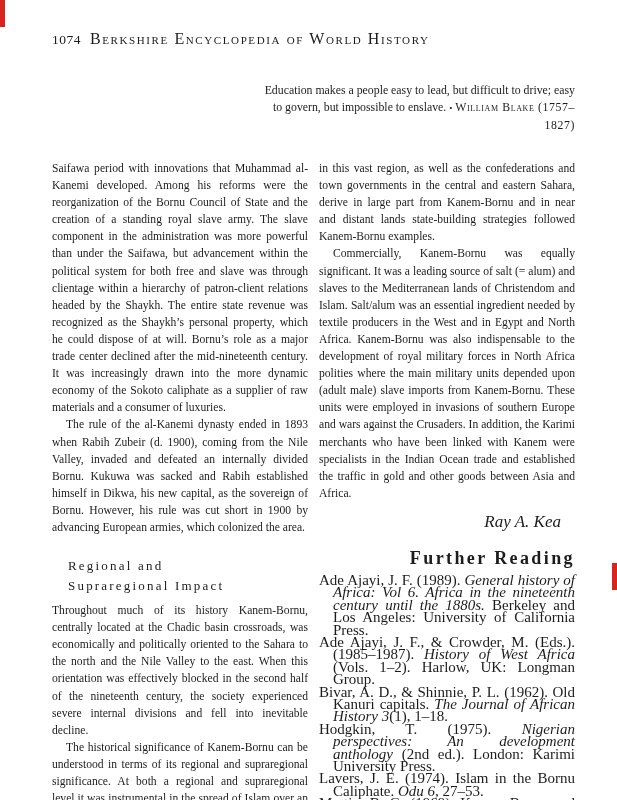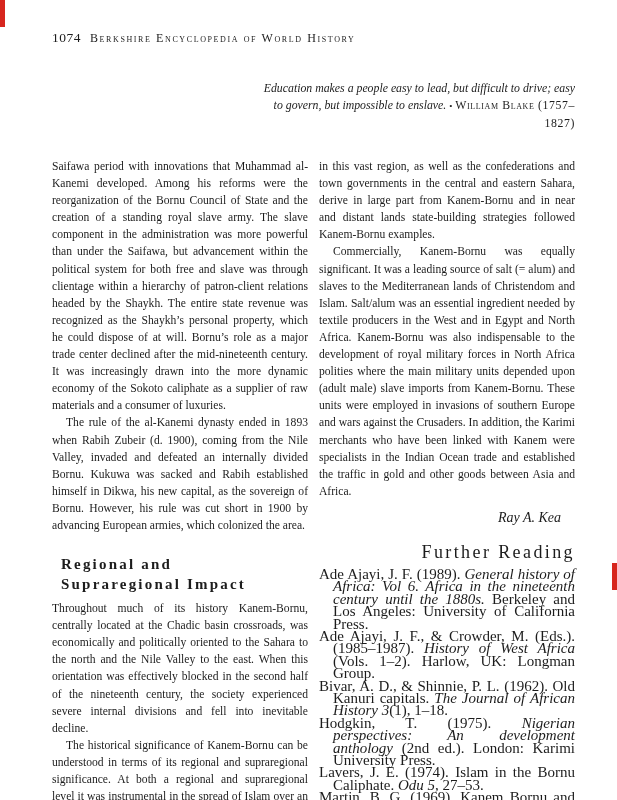--- a/index.html
+++ b/index.html
@@ -18,71 +18,71 @@
   .corner-mark.top-left { left: 0; top: 0; }
   .corner-mark.bottom-right { right: 0; bottom: 0; }
 
   header {
     padding: 30px 42px 0 52px;
     display: flex; align-items: baseline; gap: 9px;
   }
   .pagenum { font-size: 13.5px; letter-spacing: 0.5px; }
   .header-title {
     font-variant: small-caps;
-    font-size: 12px;
+    font-size: 16px;
     letter-spacing: 1.6px;
   }
 
   .quote {
     width: 312px;
     margin: 34px 42px 0 auto;
     text-align: right;
     font-size: 11.8px;
     line-height: 17px;
   }
-  .quote-text { font-style: italic; }
+  .quote-text { }
   .quote-bullet { font-size: 9px; }
   .quote-attr { font-variant: small-caps; letter-spacing: 0.6px; }
 
   .columns {
     display: flex;
     gap: 11px;
     padding: 26px 42px 0 52px;
   }
   .col { width: 256px; }
 
   .col p.body {
     margin: 0;
     font-size: 11.6px;
     line-height: 17.1px;
     text-align: justify;
     text-justify: inter-word;
   }
   .col p.indent { text-indent: 14px; }
 
   .section-heading {
-    margin: 20px 0 6px 9px;
-    font-size: 15px;
-    font-weight: bold;
+    margin: 20px 0 6px 16px;
+    font-size: 13px;
+    font-weight: normal;
     letter-spacing: 2.2px;
     line-height: 20px;
   }
 
   .byline {
     margin: 10px 14px 0 0;
     text-align: right;
     font-style: italic;
-    font-size: 14px;
+    font-size: 17px;
   }
 
   .fr-heading {
     margin: 16px 0 5px 0;
     text-align: right;
     font-size: 18px;
-    font-weight: normal;
+    font-weight: bold;
     letter-spacing: 2.4px;
   }
 
   .refs { }
   .refs p.ref {
     margin: 0;
     font-size: 15px;
     line-height: 12.4px;
     text-align: justify;
     padding-left: 14px;
@@ -125,19 +125,19 @@
     <div class="col right">
       <p class="body noindent">in this vast region, as well as the confederations and town governments in the central and eastern Sahara, derive in large part from Kanem-Bornu and in near and distant lands state-building strategies followed Kanem-Bornu examples.</p>
       <p class="body indent">Commercially, Kanem-Bornu was equally significant. It was a leading source of salt (= alum) and slaves to the Mediterranean lands of Christendom and Islam. Salt/alum was an essential ingredient needed by textile producers in the West and in Egypt and North Africa. Kanem-Bornu was also indispensable to the development of royal military forces in North Africa polities where the main military units depended upon (adult male) slave imports from Kanem-Bornu. These units were employed in invasions of southern Europe and wars against the Crusaders. In addition, the Karimi merchants who have been linked with Kanem were specialists in the Indian Ocean trade and established the traffic in gold and other goods between Asia and Africa.</p>
       <p class="byline">Ray A. Kea</p>
       <h2 class="fr-heading">Further Reading</h2>
       <div class="refs">
           <p class="ref"><span>Ade Ajayi, J. F. (1989). </span><em>General history of Africa: Vol 6. Africa in the nineteenth century until the 1880s.</em><span> Berkeley and Los Angeles: University of California Press.</span></p>
           <p class="ref"><span>Ade Ajayi, J. F., &amp; Crowder, M. (Eds.). (1985–1987). </span><em>History of West Africa</em><span> (Vols. 1–2). Harlow, UK: Longman Group.</span></p>
           <p class="ref"><span>Bivar, A. D., &amp; Shinnie, P. L. (1962). Old Kanuri capitals. </span><em>The Journal of African History 3</em><span>(1), 1–18.</span></p>
           <p class="ref"><span>Hodgkin, T. (1975). </span><em>Nigerian perspectives: An development anthology</em><span> (2nd ed.). London: Karimi University Press.</span></p>
-          <p class="ref"><span>Lavers, J. E. (1974). Islam in the Bornu Caliphate. </span><em>Odu 5</em><span>, 27–53.</span></p>
+          <p class="ref"><span>Lavers, J. E. (1974). Islam in the Bornu Caliphate. </span><em>Odu 6</em><span>, 27–53.</span></p>
           <p class="ref"><span>Martin, B. G. (1969). Kanem Bornu and the Fazzan: Notes on the political history of a trade route. </span><em>The Journal of African History, 10</em><span>(1), 15–27.</span></p>
         </div>
     </div>
 
   </div>
 </div>
 
 </body></html>

